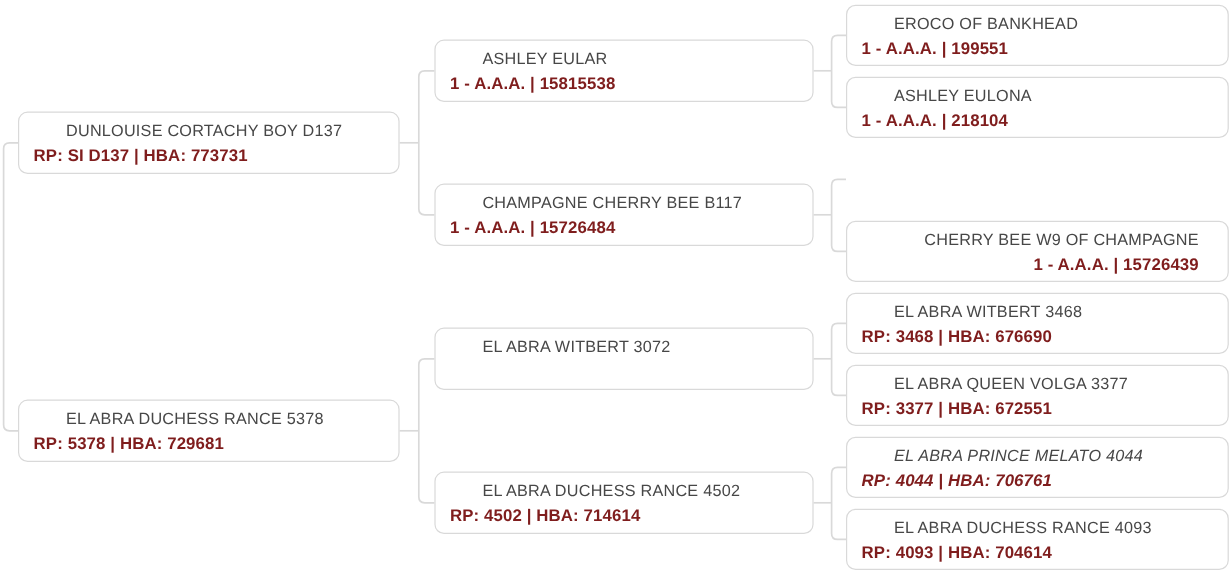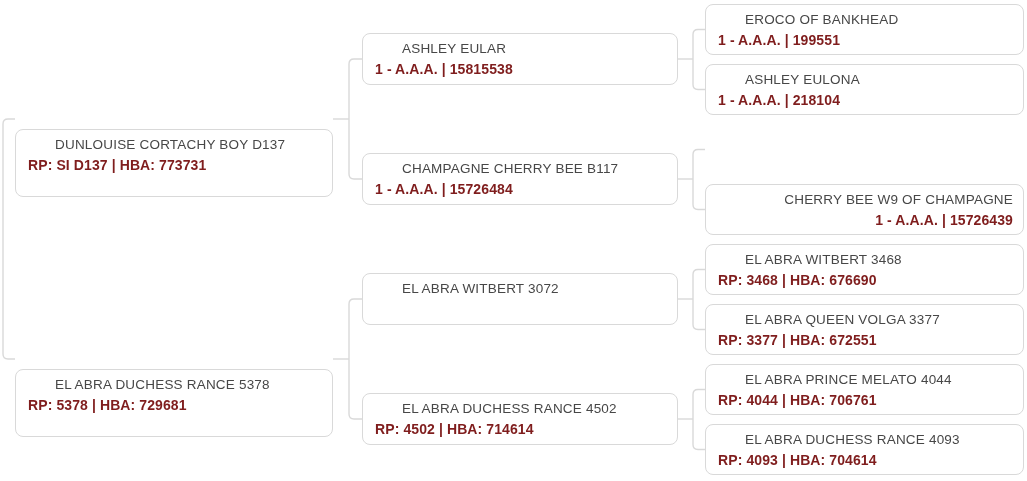--- a/index.html
+++ b/index.html
@@ -27,39 +27,39 @@
     fill: none;
     stroke: #d9d9d9;
     stroke-width: 1.4;
   }
   .node {
     position: absolute;
     background: #ffffff;
     border: 1px solid #d9d9d9;
     border-radius: 8px;
     box-sizing: border-box;
-    padding: 4px 10px 0 12px;
+    padding: 4px 24px 0 12px;
     z-index: 1;
   }
-  .g1 { left: 15px;  width: 318px; height: 68px; margin-top: 36px; }
+  .g1 { left: 15px;  width: 318px; height: 52px; }
   .g2 { left: 362px; width: 316px; height: 52px; }
   .g3 { left: 705px; width: 319px; height: 51px; }
   .g1-0 { top: 93px; }
   .g1-1 { top: 333px; }
   .g2-0 { top: 33px; }
   .g2-1 { top: 153px; }
   .g2-2 { top: 273px; }
   .g2-3 { top: 393px; }
   .g3-0 { top: 4px; }
   .g3-1 { top: 64px; }
   .g3-2 { top: 124px; }
   .g3-3 { top: 184px; text-align: right; }
   .g3-4 { top: 244px; }
   .g3-5 { top: 304px; }
-  .g3-6 { top: 364px; }
+  .g3-6 { top: 364px; font-style: italic; }
   .g3-7 { top: 424px; }
   .node-name {
     margin-left: 27px;
     font-size: 13.5px;
     line-height: 21px;
     font-weight: 400;
     color: #474747;
     letter-spacing: 0.2px;
     white-space: nowrap;
     overflow: hidden;

